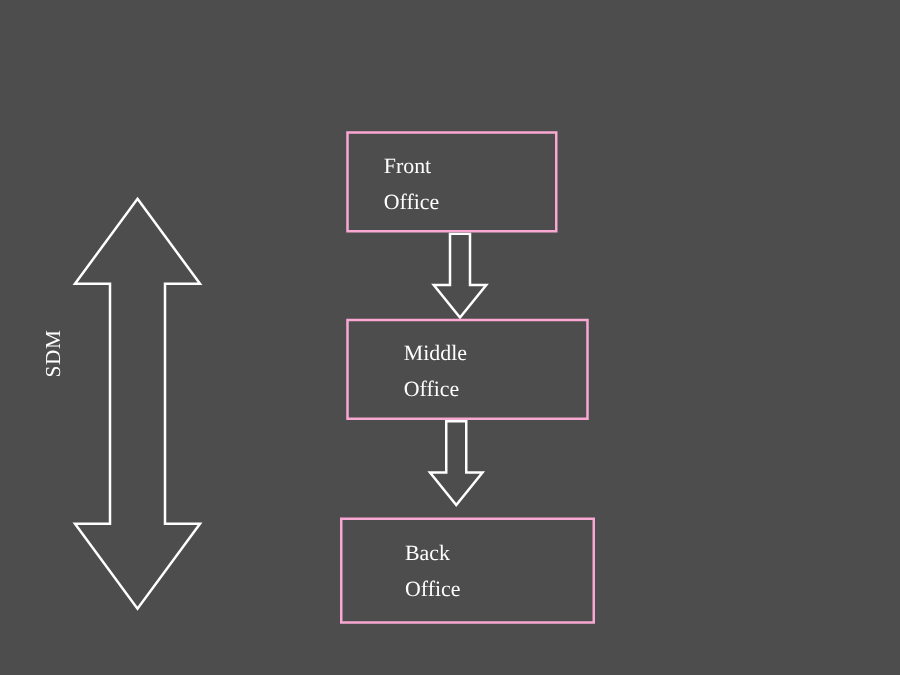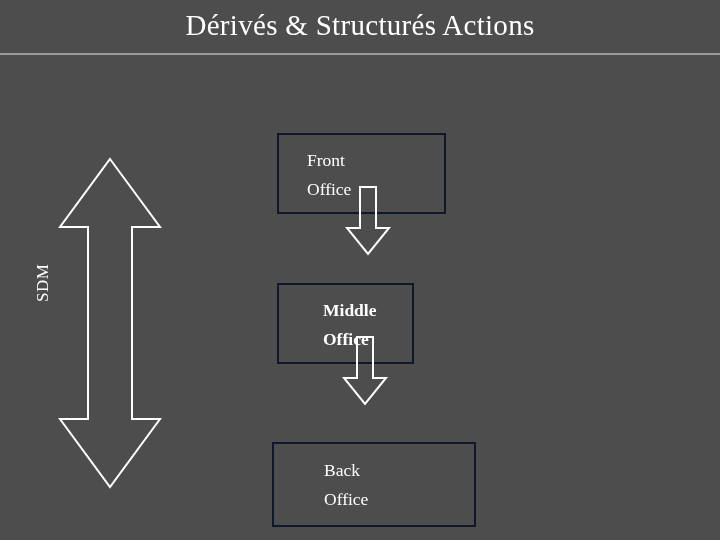--- a/index.html
+++ b/index.html
@@ -72,24 +72,23 @@
     width: 108px;
     height: 336px;
   }
   .double-arrow svg {
     display: block;
   }
 
   
   .obox {
     position: absolute;
-    border: 2px solid #0f172a;
+    border: 2px solid #f9a8d4;
     box-sizing: border-box;
     background: transparent;
-    margin-top: 28px;
   }
   .obox .obox-text {
     position: absolute;
     left: 30px;
     top: 14px;
     font-family: "Liberation Serif", serif;
     font-size: 17.5px;
     line-height: 29px;
     color: #ffffff;
     white-space: pre-line;
@@ -97,23 +96,22 @@
   #box-front {
     left: 277px;
     top: 105px;
     width: 169px;
     height: 81px;
   }
   #box-front .obox-text { left: 28px; top: 11px; }
   #box-middle {
     left: 277px;
     top: 255px;
-    width: 137px;
+    width: 194px;
     height: 81px;
-    font-weight: bold;
   }
   #box-middle .obox-text { left: 44px; top: 11px; }
   #box-back {
     left: 272px;
     top: 414px;
     width: 204px;
     height: 85px;
   }
   #box-back .obox-text { left: 50px; top: 12px; }
 
@@ -132,23 +130,20 @@
     top: 336px;
     width: 48px;
     height: 70px;
   }
 </style>
 </head>
 <body>
 
 <div id="slide">
 
-  <div class="title-bar">
-    <div class="title-text">Dérivés &amp; Structurés Actions</div>
-  </div>
 
   <div class="sdm-label">SDM</div>
 
   <div class="double-arrow">
     <svg width="108" height="336" viewBox="0 0 108 336" xmlns="http://www.w3.org/2000/svg">
       <polygon points="54,4 104,72 76,72 76,264 104,264 54,332 4,264 32,264 32,72 4,72" fill="none" stroke="#ffffff" stroke-width="2"></polygon>
     </svg>
   </div>
 
   <div class="obox" id="box-front">

